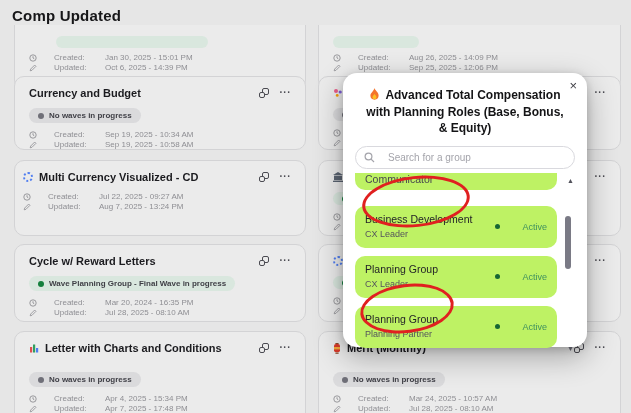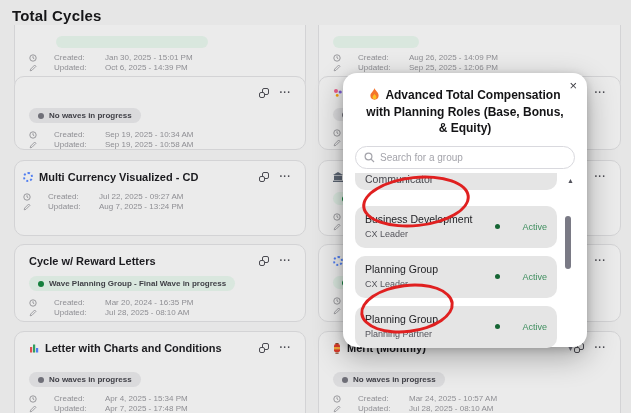--- a/index.html
+++ b/index.html
@@ -35,39 +35,39 @@
   .cut .meta.first { margin-top:5px; }
   .meta-label { width:34px; flex:0 0 auto; }
 
   .icon-spinner { width:10px; height:10px; border:2px dotted #4f7df0; border-radius:50%; display:inline-block; flex:0 0 auto; }
 
   
   .modal { position:absolute; left:343px; top:73px; width:244px; height:274px; background:#ffffff; border-radius:14px; z-index:10; box-shadow:0 10px 30px rgba(0,0,0,.30), 0 2px 8px rgba(0,0,0,.18); }
   .modal-close { position:absolute; top:6px; right:10px; font-size:13px; color:#3f3f46; cursor:pointer; line-height:14px; }
   .modal-title { margin:14px 18px 0; text-align:center; font-size:12px; font-weight:bold; line-height:16.5px; color:#141416; }
   .modal-title svg { vertical-align:-2px; margin-right:2px; }
-  .search-box { margin:9px 12px 0; height:23px; border:1px solid #d9d9de; border-radius:13px; display:flex; align-items:center; padding:0 8px; gap:5px; background:#fff; }
+  .search-box { margin:9px 12px 0; height:23px; border:1px solid #d9d9de; border-radius:13px; display:flex; align-items:center; padding:0 8px; gap:13px; background:#fff; }
   .search-box input { border:none; outline:none; flex:1; font-size:10px; color:#3f3f46; font-family:inherit; background:transparent; }
   .search-box input::placeholder { color:#a4a4ab; }
 
   .group-list { position:relative; margin:4px 12px 0; height:186px; overflow:hidden; }
-  .group-item { position:absolute; left:0; width:202px; background:#e5e5e5; border-radius:10px; }
+  .group-item { position:absolute; left:0; width:202px; background:#bef264; border-radius:10px; }
   .gi-name { font-size:10.5px; font-weight:normal; color:#232327; }
   .gi-role { font-size:9px; color:#55555c; margin-top:4px; }
   .gi-status { position:absolute; right:10px; top:50%; transform:translateY(-50%); display:flex; align-items:center; gap:22px; font-size:9px; color:#3f8f5f; }
   .gi-status .dot { width:5px; height:5px; border-radius:50%; background:#166534; }
   .scroll-arrow { position:absolute; right:1px; font-size:7px; color:#52525b; cursor:pointer; }
   .scroll-thumb { position:absolute; right:4px; width:6px; border-radius:3px; background:#7a7a85; cursor:pointer; }
 
   .annotation { position:absolute; border:3.5px solid #e02020; border-radius:50%; z-index:20; pointer-events:none; }
 </style>
 </head>
 <body>
 
-<div class="page-title">Total Cycles</div>
+<div class="page-title">Comp Updated</div>
 
 <div class="board">
 
   <div class="card cut" style="left:14px; top:-53px; width:292px; height:118px;">
     <div class="badge green stub" style="margin-left:27px; width:152px;">
         <span></span>
       </div>
     <div class="meta first">
         <svg viewBox="0 0 10 10" width="8" height="8">
           <circle cx="5" cy="5" r="4" fill="none" stroke="#8e8e93" stroke-width="1.1"></circle>
@@ -101,20 +101,23 @@
         <svg viewBox="0 0 10 10" width="8" height="8">
           <path d="M1.5 8.5l.6-2.2 5-5 1.6 1.6-5 5z" fill="none" stroke="#8e8e93" stroke-width="1"></path>
         </svg>
         <span class="meta-label">Updated:</span>
         <span>Sep 25, 2025 - 12:06 PM</span>
       </div>
   </div>
 
   <div class="card" style="left:14px; top:51px; width:292px; height:74px;">
     <div class="card-head">
+      <div class="card-title">
+          <span>Currency and Budget</span>
+        </div>
       <div class="card-actions">
         <span class="icon-copy">
             <i class="back"></i>
             <i class="front"></i>
           </span>
         <span class="icon-dots">···</span>
       </div>
     </div>
     <div class="badge">
         <span class="dot"></span>

